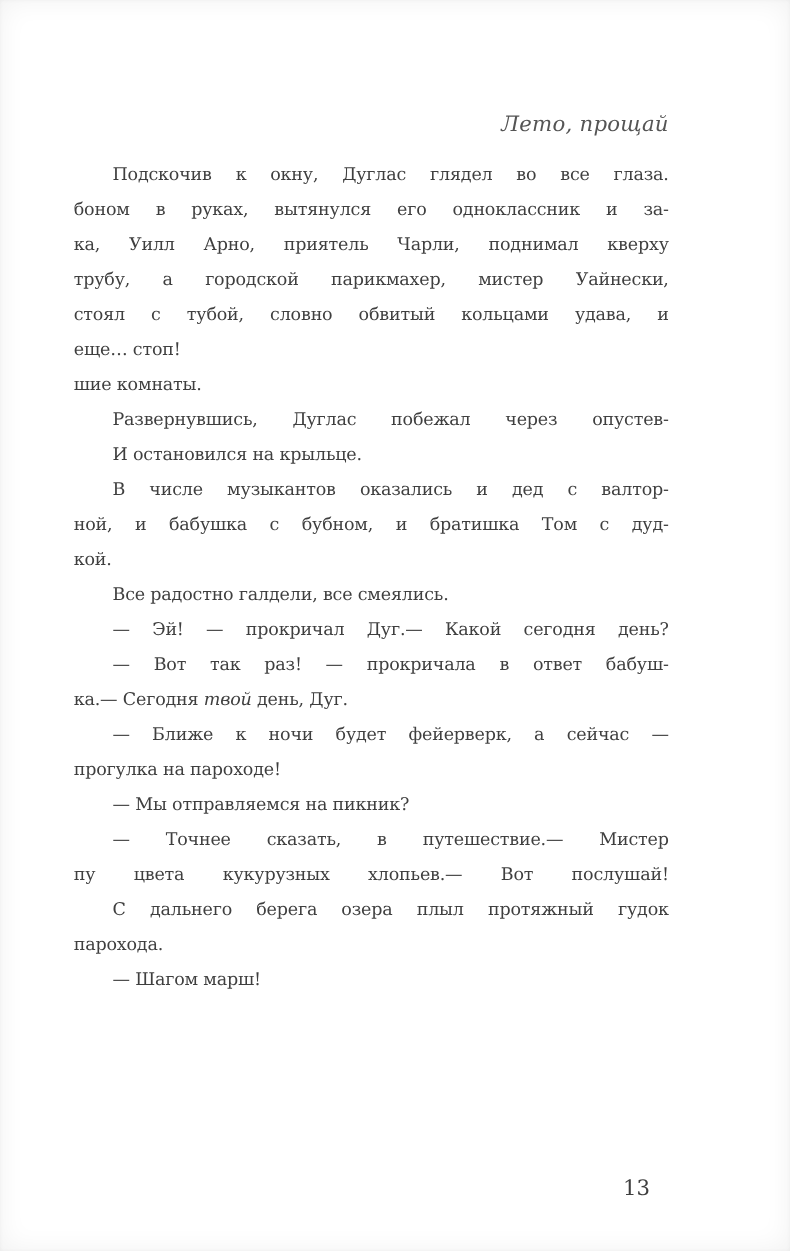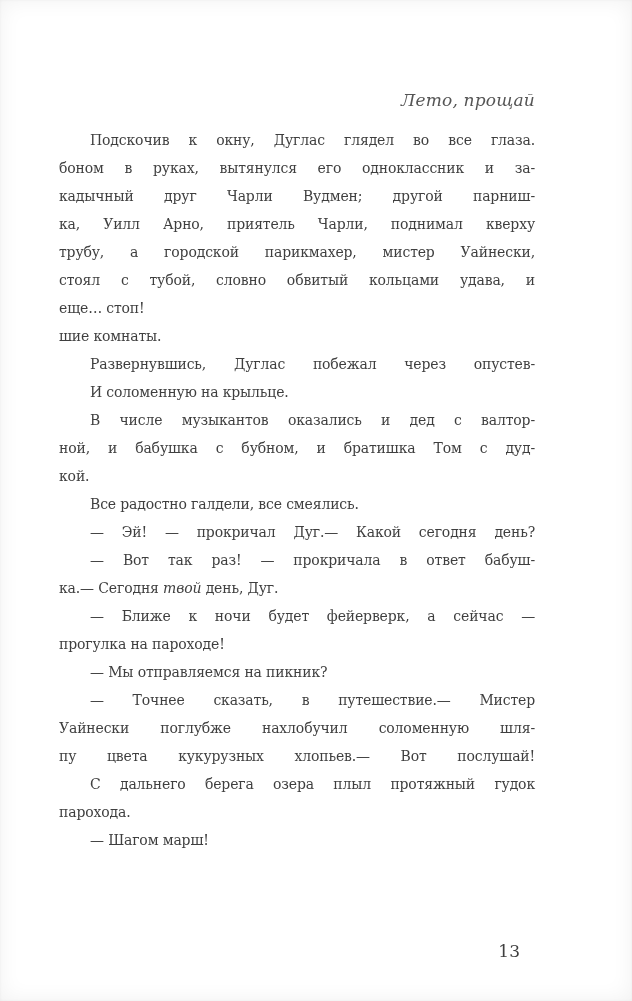--- a/index.html
+++ b/index.html
@@ -65,40 +65,38 @@
 </style>
 </head>
 <body>
 
 <div class="page" style="--paper: #ffffff; --ink: #3f3f3f; --muted: #555555;">
   <div class="running-head">Лето, прощай</div>
 
   <div class="text-block" id="text-block">
       <div class="line j i"><span>Подскочив к окну, Дуглас глядел во все глаза.</span></div>
       <div class="line j"><span>боном в руках, вытянулся его одноклассник и за-</span></div>
-      <div class="line j"><span>кадычный друг Чарли Вудмен; другой парниш-</span></div>
       <div class="line j"><span>ка, Уилл Арно, приятель Чарли, поднимал кверху</span></div>
       <div class="line j"><span>трубу, а городской парикмахер, мистер Уайнески,</span></div>
       <div class="line j"><span>стоял с тубой, словно обвитый кольцами удава, и</span></div>
       <div class="line"><span>еще… стоп!</span></div>
       <div class="line"><span>шие комнаты.</span></div>
       <div class="line j i"><span>Развернувшись, Дуглас побежал через опустев-</span></div>
-      <div class="line i"><span>И соломенную на крыльце.</span></div>
+      <div class="line i"><span>И остановился на крыльце.</span></div>
       <div class="line j i"><span>В числе музыкантов оказались и дед с валтор-</span></div>
       <div class="line j"><span>ной, и бабушка с бубном, и братишка Том с дуд-</span></div>
       <div class="line"><span>кой.</span></div>
       <div class="line i"><span>Все радостно галдели, все смеялись.</span></div>
       <div class="line j i"><span>— Эй! — прокричал Дуг.— Какой сегодня день?</span></div>
       <div class="line j i"><span>— Вот так раз! — прокричала в ответ бабуш-</span></div>
       <div class="line"><span>ка.— Сегодня </span><em>твой</em><span> день, Дуг.</span></div>
       <div class="line j i"><span>— Ближе к ночи будет фейерверк, а сейчас —</span></div>
       <div class="line"><span>прогулка на пароходе!</span></div>
       <div class="line i"><span>— Мы отправляемся на пикник?</span></div>
       <div class="line j i"><span>— Точнее сказать, в путешествие.— Мистер</span></div>
-      <div class="line j"><span>Уайнески поглубже нахлобучил соломенную шля-</span></div>
       <div class="line j"><span>пу цвета кукурузных хлопьев.— Вот послушай!</span></div>
       <div class="line j i"><span>С дальнего берега озера плыл протяжный гудок</span></div>
       <div class="line"><span>парохода.</span></div>
       <div class="line i"><span>— Шагом марш!</span></div>
     </div>
 
   <div class="page-number">13</div>
 </div>
 
 </body></html>

